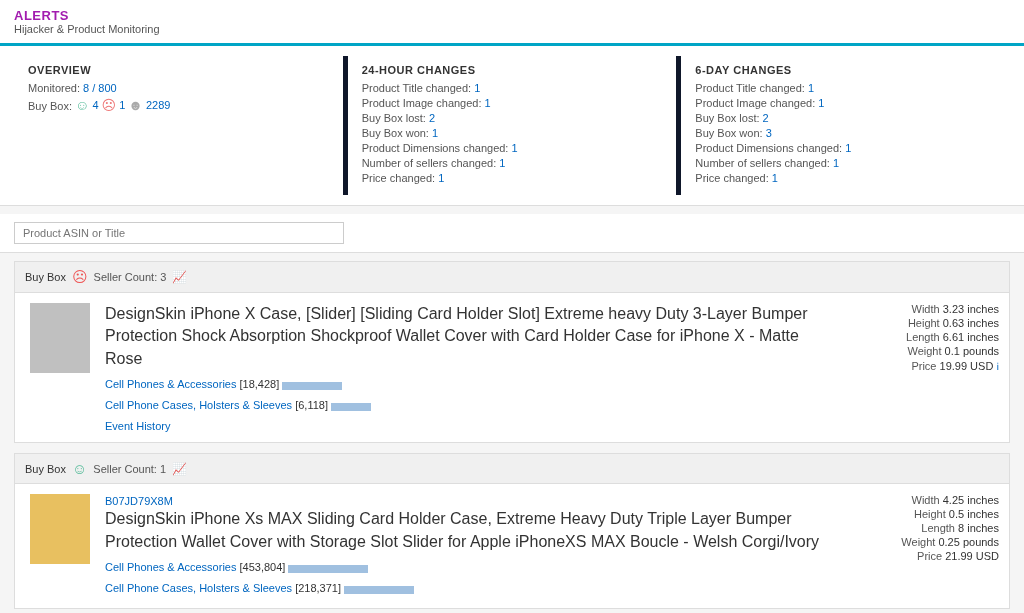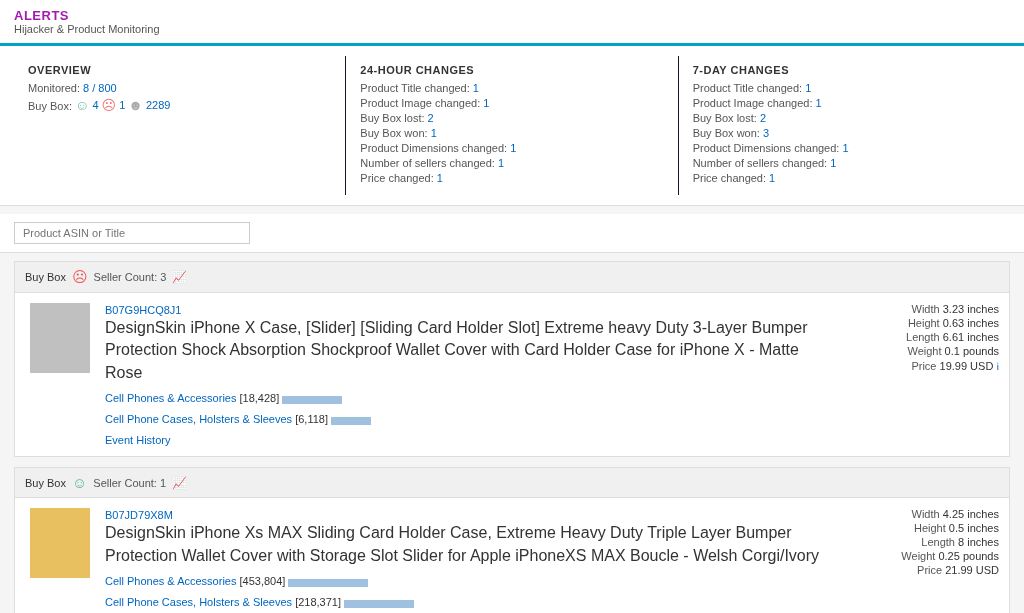--- a/index.html
+++ b/index.html
@@ -3,33 +3,33 @@
   <meta charset="utf-8">
   <style>
     * { box-sizing: border-box; margin: 0; padding: 0; }
     body { font-family: Arial, sans-serif; font-size: 12px; background: #f5f5f5; color: #333; }
 
     .page-header { background: #fff; padding: 8px 14px; border-bottom: 3px solid #00a5c6; }
     .page-header h1 { font-size: 13px; font-weight: bold; letter-spacing: 0.5px; color: #a21caf; }
     .page-header p { font-size: 11px; color: #555; }
 
     .overview-section { background: #fff; padding: 10px 14px; border-bottom: 1px solid #ddd; display: flex; gap: 0; }
-    .overview-panel { flex: 1; padding: 8px 14px; border-right: 1px solid #0f172a; }
+    .overview-panel { flex: 1; padding: 8px 14px; border-right: 5px solid #0f172a; }
     .overview-panel:last-child { border-right: none; }
     .overview-panel h3 { font-size: 11px; font-weight: bold; color: #333; margin-bottom: 6px; letter-spacing: 0.5px; }
     .overview-panel .ov-row { font-size: 11px; color: #555; margin-bottom: 3px; }
     .overview-panel .ov-row a, .change-link { color: #0066c0; text-decoration: none; }
 
     .buybox-icons { display: inline-flex; align-items: center; gap: 3px; font-size: 11px; }
     .icon-happy { color: #5b9; font-size: 14px; }
     .icon-sad { color: #e77; font-size: 14px; }
     .icon-neutral { color: #aaa; font-size: 14px; }
 
     .search-bar-section { background: #fff; padding: 8px 14px; border-bottom: 1px solid #ddd; margin-top: 8px; }
-    .search-input { width: 236px; padding: 4px 8px; border: 1px solid #ccc; font-size: 11px; color: #999; }
+    .search-input { width: 330px; padding: 4px 8px; border: 1px solid #ccc; font-size: 11px; color: #999; }
 
     .product-list { padding: 8px 14px; }
 
     .product-group { background: #fff; margin-bottom: 10px; border: 1px solid #ddd; }
     .product-group-header { background: #f0f0f0; padding: 6px 10px; display: flex; align-items: center; gap: 6px; border-bottom: 1px solid #ddd; font-size: 11px; }
     .buybox-happy { color: #5b9; font-size: 15px; }
     .buybox-sad { color: #e55; font-size: 15px; }
     .buybox-neutral { color: #aaa; font-size: 15px; }
     .seller-count-label { color: #555; font-size: 11px; }
     .chart-icon { color: #555; font-size: 12px; cursor: pointer; }
@@ -91,21 +91,21 @@
         <div class="ov-row"><span>Product Image changed:</span> <a href="#" class="change-link">1</a></div>
         <div class="ov-row"><span>Buy Box lost:</span> <a href="#" class="change-link">2</a></div>
         <div class="ov-row"><span>Buy Box won:</span> <a href="#" class="change-link">1</a></div>
         <div class="ov-row"><span>Product Dimensions changed:</span> <a href="#" class="change-link">1</a></div>
         <div class="ov-row"><span>Number of sellers changed:</span> <a href="#" class="change-link">1</a></div>
         <div class="ov-row"><span>Price changed:</span> <a href="#" class="change-link">1</a></div>
       </div>
   </div>
 
   <div class="overview-panel">
-    <h3>7-DAY CHANGES</h3>
+    <h3>6-DAY CHANGES</h3>
     <div id="changes-7d-rows">
         <div class="ov-row"><span>Product Title changed:</span> <a href="#" class="change-link">1</a></div>
         <div class="ov-row"><span>Product Image changed:</span> <a href="#" class="change-link">1</a></div>
         <div class="ov-row"><span>Buy Box lost:</span> <a href="#" class="change-link">2</a></div>
         <div class="ov-row"><span>Buy Box won:</span> <a href="#" class="change-link">3</a></div>
         <div class="ov-row"><span>Product Dimensions changed:</span> <a href="#" class="change-link">1</a></div>
         <div class="ov-row"><span>Number of sellers changed:</span> <a href="#" class="change-link">1</a></div>
         <div class="ov-row"><span>Price changed:</span> <a href="#" class="change-link">1</a></div>
       </div>
   </div>
@@ -119,23 +119,20 @@
 <div class="product-group">
       <div class="product-group-header">
     <span>Buy Box</span>
     <span class="buybox-sad">☹</span>
     <span class="seller-count-label">Seller Count: 3</span>
     <span class="chart-icon">📈</span>
   </div>
       <div class="product-item">
         <div class="product-thumb"><span class="thumb-placeholder" style="background:#c0c0c0;"></span></div>
         <div class="product-info">
-      <div>
-        <a href="#" class="product-asin">B07G9HCQ8J1</a>
-      </div>
       <div class="product-title">DesignSkin iPhone X Case, [Slider] [Sliding Card Holder Slot] Extreme heavy Duty 3-Layer Bumper Protection Shock Absorption Shockproof Wallet Cover with Card Holder Case for iPhone X - Matte Rose</div>
       <div class="product-cat">
         <a href="#">Cell Phones &amp; Accessories</a>
         <span> [18,428]</span>
         <span class="rank-bar-container">
           <span class="rank-bar" style="width:60px;"></span>
         </span>
       </div>
       <div class="product-cat">
         <a href="#">Cell Phone Cases, Holsters &amp; Sleeves</a>

